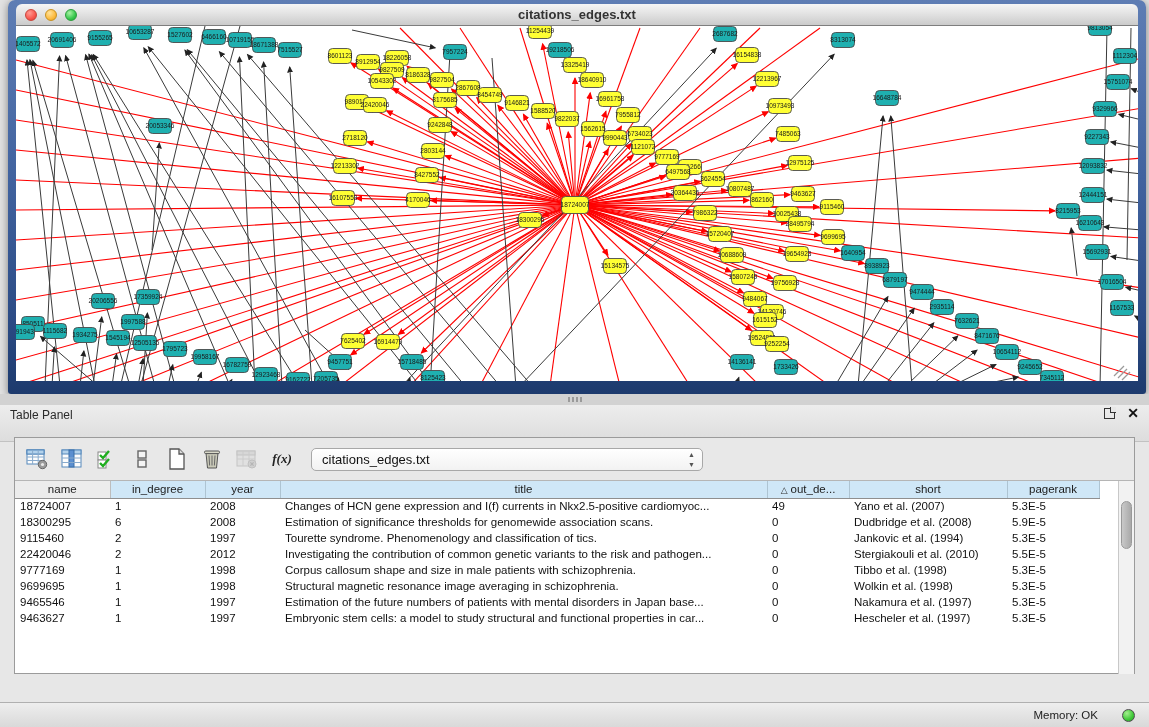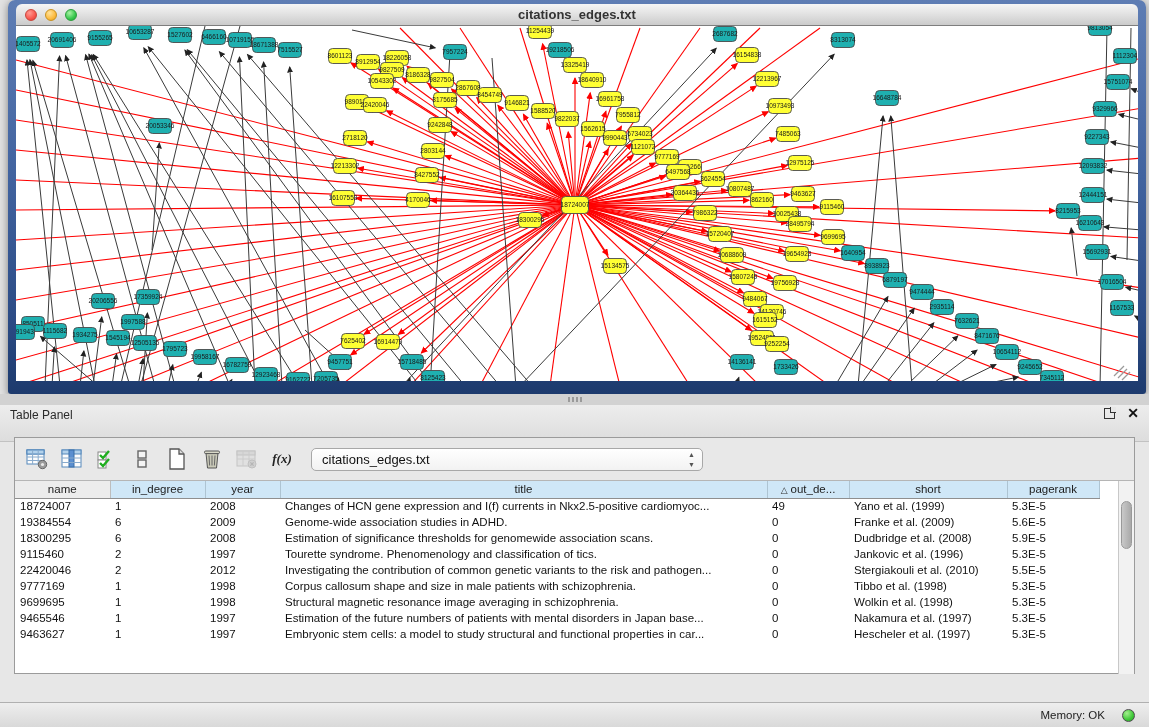--- a/index.html
+++ b/index.html
@@ -60,21 +60,21 @@
   .tabbar { position:absolute; left:0; right:0; top:274px; display:flex; justify-content:center; }
   .segmented { display:inline-flex; border:1px solid #8f8f8f; border-radius:7px; overflow:hidden; background:#fdfdfd;
     box-shadow:0 1px 1px rgba(0,0,0,.15); }
   .segment { padding:3px 16px 4px 16px; font-size:12.5px; color:#1d1d1d; border-left:1px solid #b5b5b5; background:linear-gradient(180deg,#ffffff,#f1f1f1); }
   .segment:first-child { border-left:none; }
   .segment.active { background:linear-gradient(180deg,#8f8f8f,#6a6a6a); color:#f3f3f3; }
 
   
   .statusbar { position:absolute; left:0; top:702px; width:1149px; height:25px;
     background:linear-gradient(180deg,#eeeeee,#d9d9d9); border-top:1px solid #b0b0b0;
-    display:flex; align-items:center; justify-content:flex-end; padding-right:14px; gap:17px; }
+    display:flex; align-items:center; justify-content:flex-end; padding-right:14px; gap:24px; }
   .mem-label { font-size:11.5px; color:#222; }
   .mem-dot { width:13px; height:13px; border-radius:50%;
     background:radial-gradient(circle at 35% 30%, #a4ef8e, #3fc838 60%, #26a02a); border:1px solid #4d4d4d; }
 </style>
 </head>
 <body>
 
 <div class="stage">
 
   <div class="net-window">
@@ -632,48 +632,39 @@
                 <th>pagerank</th>
               </tr>
             </thead>
           <tbody id="tbody">
               <tr>
                 <td>18724007</td>
                 <td>1</td>
                 <td>2008</td>
                 <td>Changes of HCN gene expression and I(f) currents in Nkx2.5-positive cardiomyoc...</td>
                 <td>49</td>
-                <td>Yano et al. (1999)</td>
+                <td>Yano et al. (2007)</td>
                 <td>5.3E-5</td>
-              </tr>
-              <tr>
-                <td>19384554</td>
-                <td>6</td>
-                <td>2009</td>
-                <td>Genome-wide association studies in ADHD.</td>
-                <td>0</td>
-                <td>Franke et al. (2009)</td>
-                <td>5.6E-5</td>
               </tr>
               <tr>
                 <td>18300295</td>
                 <td>6</td>
                 <td>2008</td>
                 <td>Estimation of significance thresholds for genomewide association scans.</td>
                 <td>0</td>
                 <td>Dudbridge et al. (2008)</td>
                 <td>5.9E-5</td>
               </tr>
               <tr>
                 <td>9115460</td>
                 <td>2</td>
                 <td>1997</td>
                 <td>Tourette syndrome. Phenomenology and classification of tics.</td>
                 <td>0</td>
-                <td>Jankovic et al. (1996)</td>
+                <td>Jankovic et al. (1994)</td>
                 <td>5.3E-5</td>
               </tr>
               <tr>
                 <td>22420046</td>
                 <td>2</td>
                 <td>2012</td>
                 <td>Investigating the contribution of common genetic variants to the risk and pathogen...</td>
                 <td>0</td>
                 <td>Stergiakouli et al. (2010)</td>
                 <td>5.5E-5</td>

